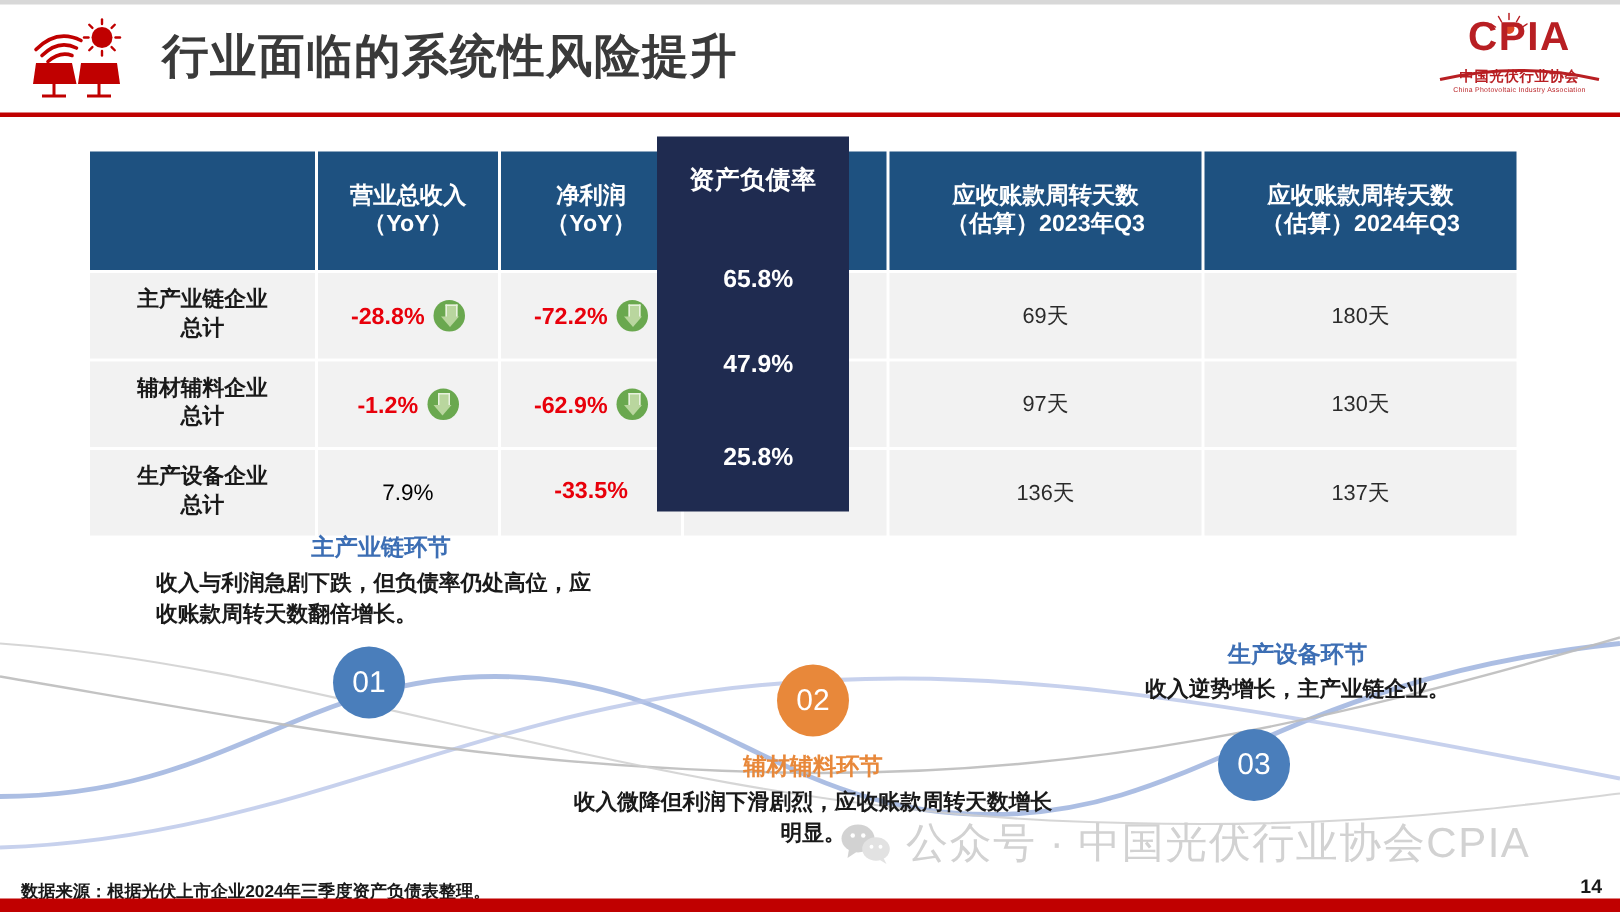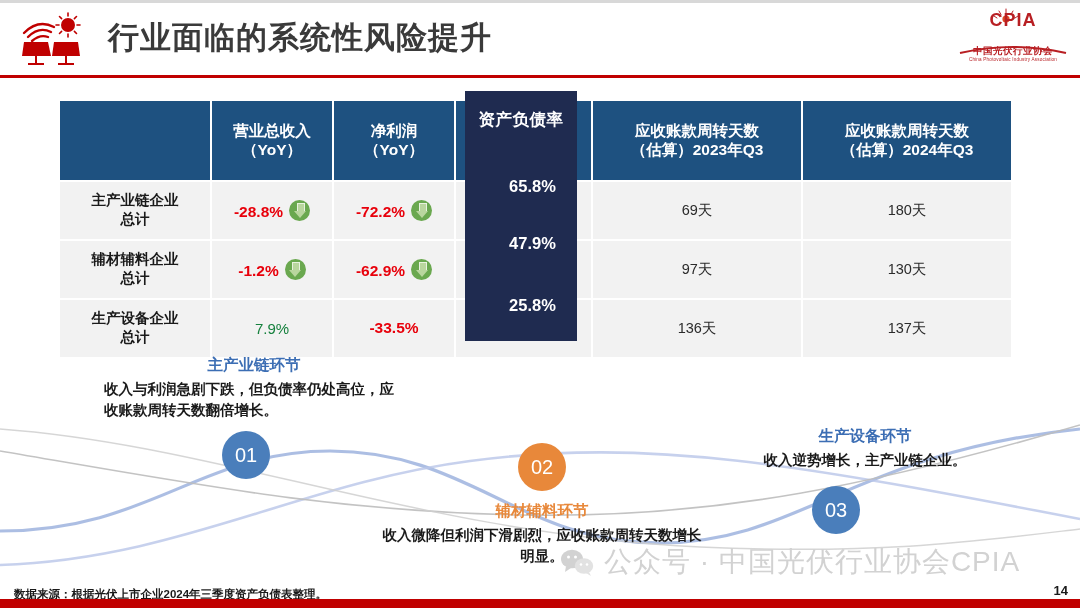--- a/index.html
+++ b/index.html
@@ -33,21 +33,21 @@
   #header-rule {
     position: absolute; left: 0; top: 72px; width: 1080px; height: 3px;
     background: #c00000;
   }
 
   #cpia-logo {
     position: absolute; right: 8px; top: 4px; width: 118px; height: 62px;
   }
   #cpia-text {
     position: absolute; right: 8px; top: 8px; width: 118px;
-    text-align: center; font-size: 18px; font-weight: bold;
+    text-align: center; font-size: 27px; font-weight: bold;
     letter-spacing: 1px; line-height: 1;
   }
   #cpia-cn {
     position: absolute; right: 8px; top: 42px; width: 118px;
     text-align: center; font-size: 9.5px; font-weight: bold; color: #b81f23;
     letter-spacing: 0.5px;
   }
   #cpia-en {
     position: absolute; right: 8px; top: 54px; width: 118px;
     text-align: center; font-size: 4.6px; color: #b81f23;
@@ -65,21 +65,21 @@
     font-size: 15.5px; font-weight: bold; line-height: 1.25;
     height: 56px; padding: 20px 2px;
   }
   thead th.corner { background: #1e5180; }
   tbody td {
     background: #f2f2f2; color: #1a1a1a;
     font-size: 14.5px; height: 57px; padding: 4px 2px;
   }
   tbody td.rowlabel { font-weight: bold; font-size: 14.5px; line-height: 1.3; }
   tbody td.neg { color: #e8000b; font-weight: bold; font-size: 15.5px; }
-  tbody td.pos { color: #15803d; font-size: 15px; }
+  tbody td.pos { color: #000000; font-size: 15px; }
   tbody td.daycell { color: #2b2b2b; font-size: 14.5px; }
 
   .cellflex { display: flex; align-items: flex-end; justify-content: center; gap: 6px; }
 
   .arrow-down {
     display: inline-block; width: 21px; height: 21px; border-radius: 50%;
     background: #6aa84f; position: relative; flex: 0 0 auto;
   }
   .arrow-down::before {
     content: ""; position: absolute; left: 7.5px; top: 3.5px;
@@ -88,21 +88,21 @@
   }
   .arrow-down::after {
     content: ""; position: absolute; left: 4.5px; top: 11px;
     width: 0; height: 0;
     border-left: 6px solid transparent; border-right: 6px solid transparent;
     border-top: 7px solid #b9d69e;
   }
 
   
   #highlight-col {
-    position: absolute; left: 465px; top: 88px; width: 112px; height: 250px;
+    position: absolute; left: 438px; top: 88px; width: 128px; height: 250px;
     background: #1f2b50; z-index: 2; pointer-events: none;
   }
   #highlight-col .hl-head {
     color: #ffffff; font-size: 16.5px; font-weight: bold;
     text-align: center; padding-top: 18px; letter-spacing: 0.5px;
   }
   #highlight-col .hl-val {
     color: #ffffff; font-size: 16.5px; font-weight: bold; text-align: center;
   }
   #hl-v1 { position: absolute; left: 0; top: 86px;  width: 135px; }

